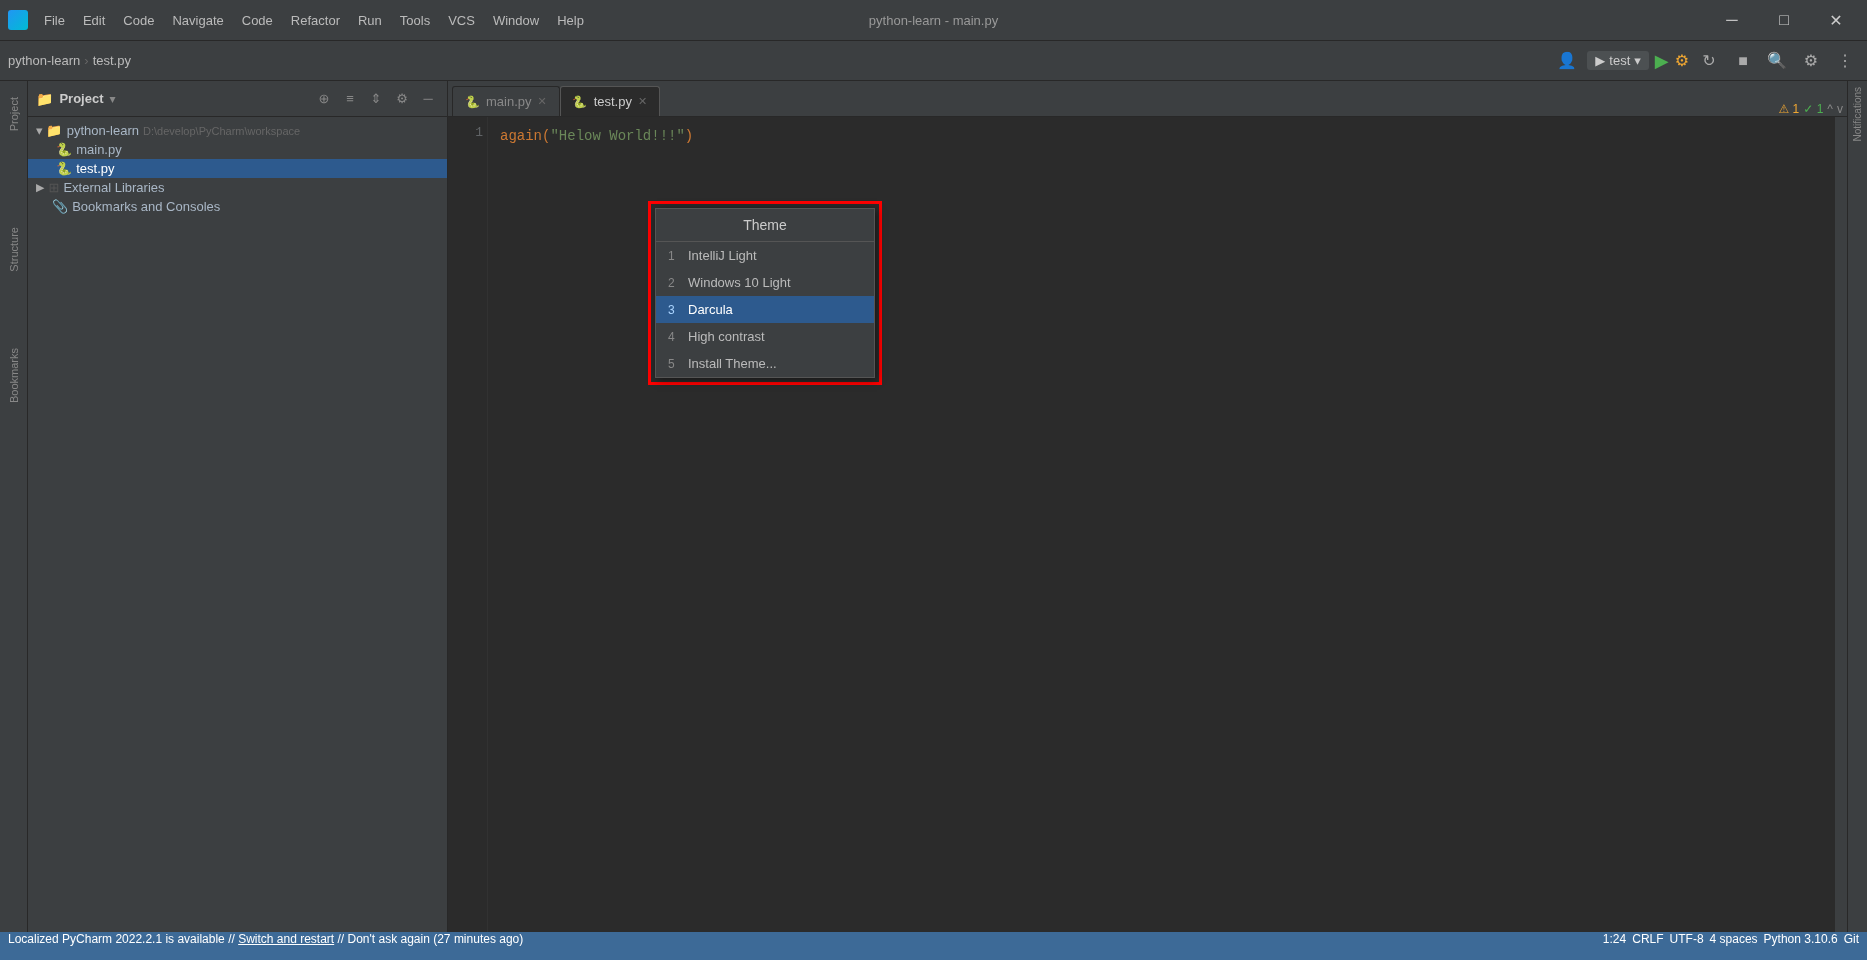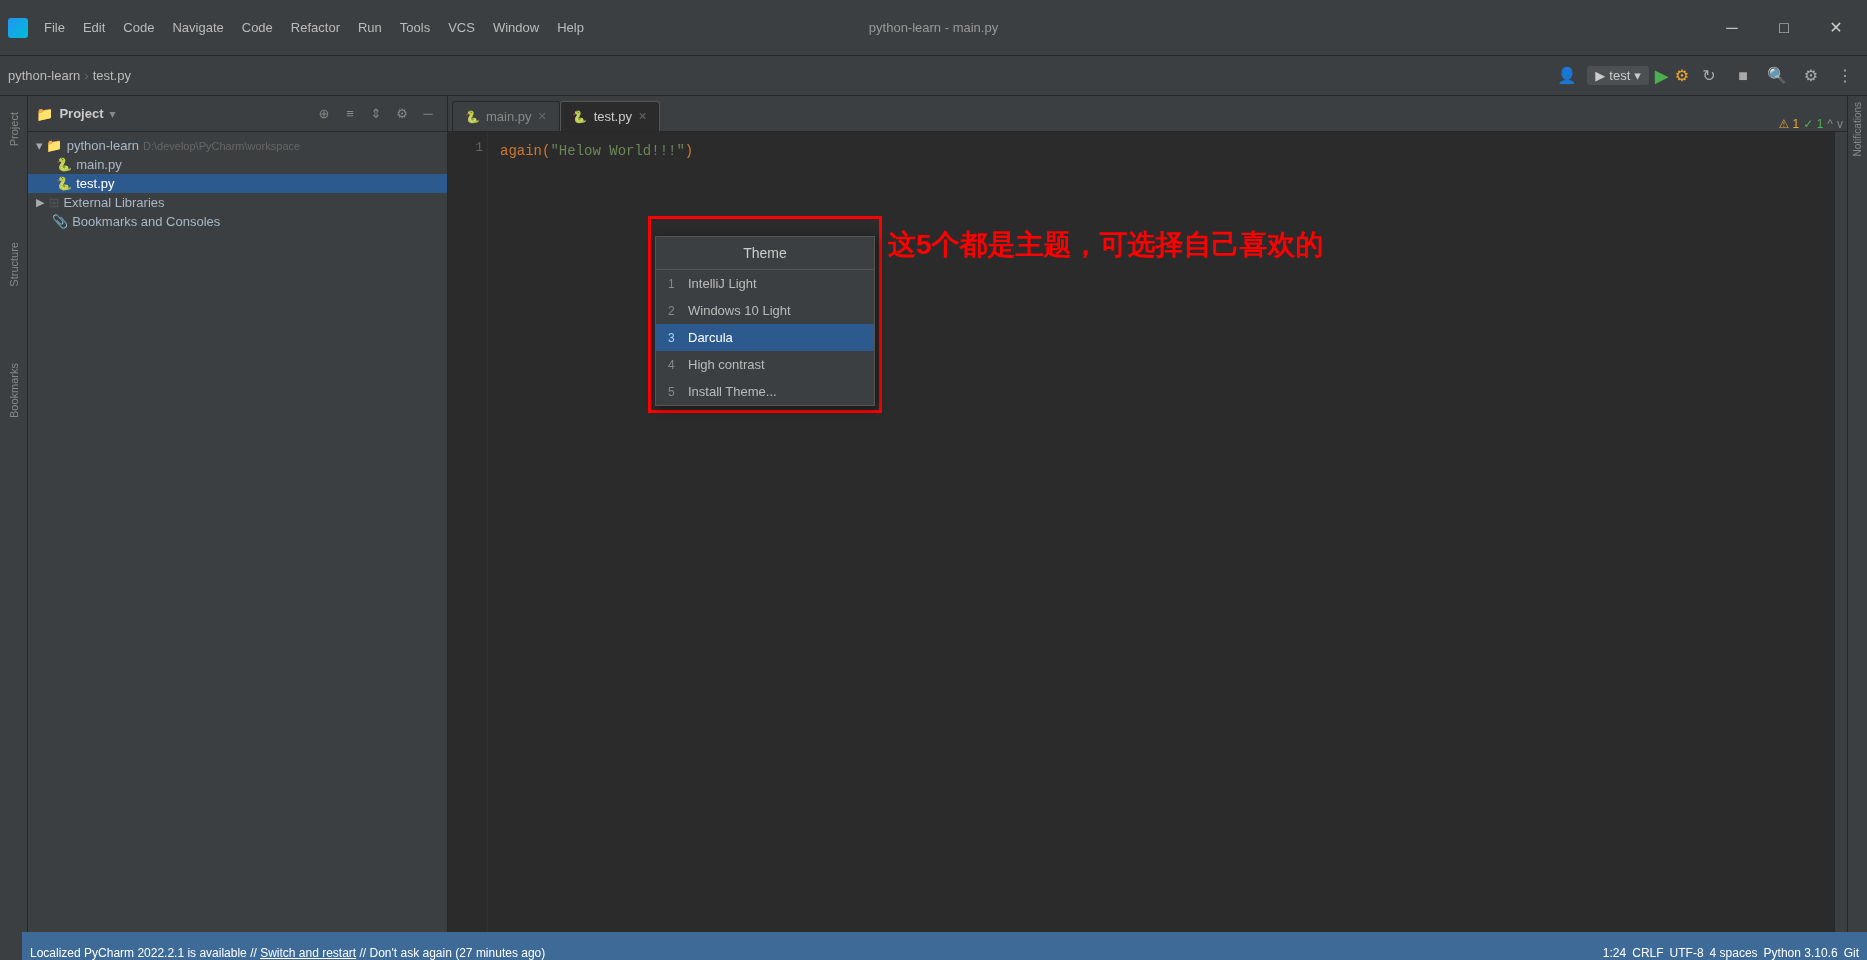--- a/index.html
+++ b/index.html
@@ -9,21 +9,21 @@
       color: #a9b7c6;
       width: 1867px;
       height: 960px;
       overflow: hidden;
       font-size: 13px;
     }
 
     
     .title-bar {
       background: #3c3f41;
-      height: 56px;
+      height: 41px;
       display: flex;
       align-items: center;
       padding: 16px 8px;
       border-bottom: 1px solid #282828;
     }
     .title-bar-logo {
       width: 20px;
       height: 20px;
       margin-right: 8px;
       background: linear-gradient(135deg, #2196F3, #00BCD4);
@@ -260,21 +260,20 @@
     .red-border-box {
       border: 3px solid #ff0000;
       padding: 4px;
       display: inline-block;
     }
     .theme-dropdown {
       background: #3c3f41;
       border: 1px solid #555;
       width: 220px;
       box-shadow: 2px 2px 8px rgba(0,0,0,0.5);
-      margin-top: 13px;
     }
     .theme-header {
       text-align: center;
       padding: 8px 12px;
       color: #ccc;
       font-size: 14px;
       border-bottom: 1px solid #555;
       background: #3c3f41;
     }
     .theme-item {
@@ -484,32 +483,31 @@
               <span>High contrast</span>
             </div>
             <div class="theme-item">
               <span class="theme-num">5</span>
               <span>Install Theme...</span>
             </div>
           </div>
         </div>
       </div>
 
-      <div class="annotation-text">这5个都是主题，可选择自己喜欢的</div>
     </div>
 
   </div>
 
   <div style="width:20px; background:#3c3f41; border-left:1px solid #282828; display:flex; flex-direction:column; align-items:center;">
     <div style="writing-mode:vertical-rl;transform:rotate(180deg);font-size:10px;color:#888;padding:6px 2px;cursor:pointer;">Notifications</div>
   </div>
 
 </div>
 
-<div style="position:fixed; bottom:0; left:0; right:0; height:28px; background:#3d6a97; display:flex; align-items:flex-end; padding:0 8px; font-size:12px; color:#fff; gap:6px;margin-left:22px;">
+<div style="position:fixed; bottom:0; left:0; right:0; height:28px; background:#3d6a97; display:flex; align-items:flex-start; padding:0 8px; font-size:12px; color:#fff; gap:6px;">
   <span style="flex:1; overflow:hidden; text-overflow:ellipsis; white-space:nowrap;">
     Localized PyCharm 2022.2.1 is available // <span style="text-decoration:underline;cursor:pointer;">Switch and restart</span> // Don't ask again (27 minutes ago)
   </span>
   <span>1:24</span>
   <span>CRLF</span>
   <span>UTF-8</span>
   <span>4 spaces</span>
   <span>Python 3.10.6</span>
   <span>Git</span>
 </div>

